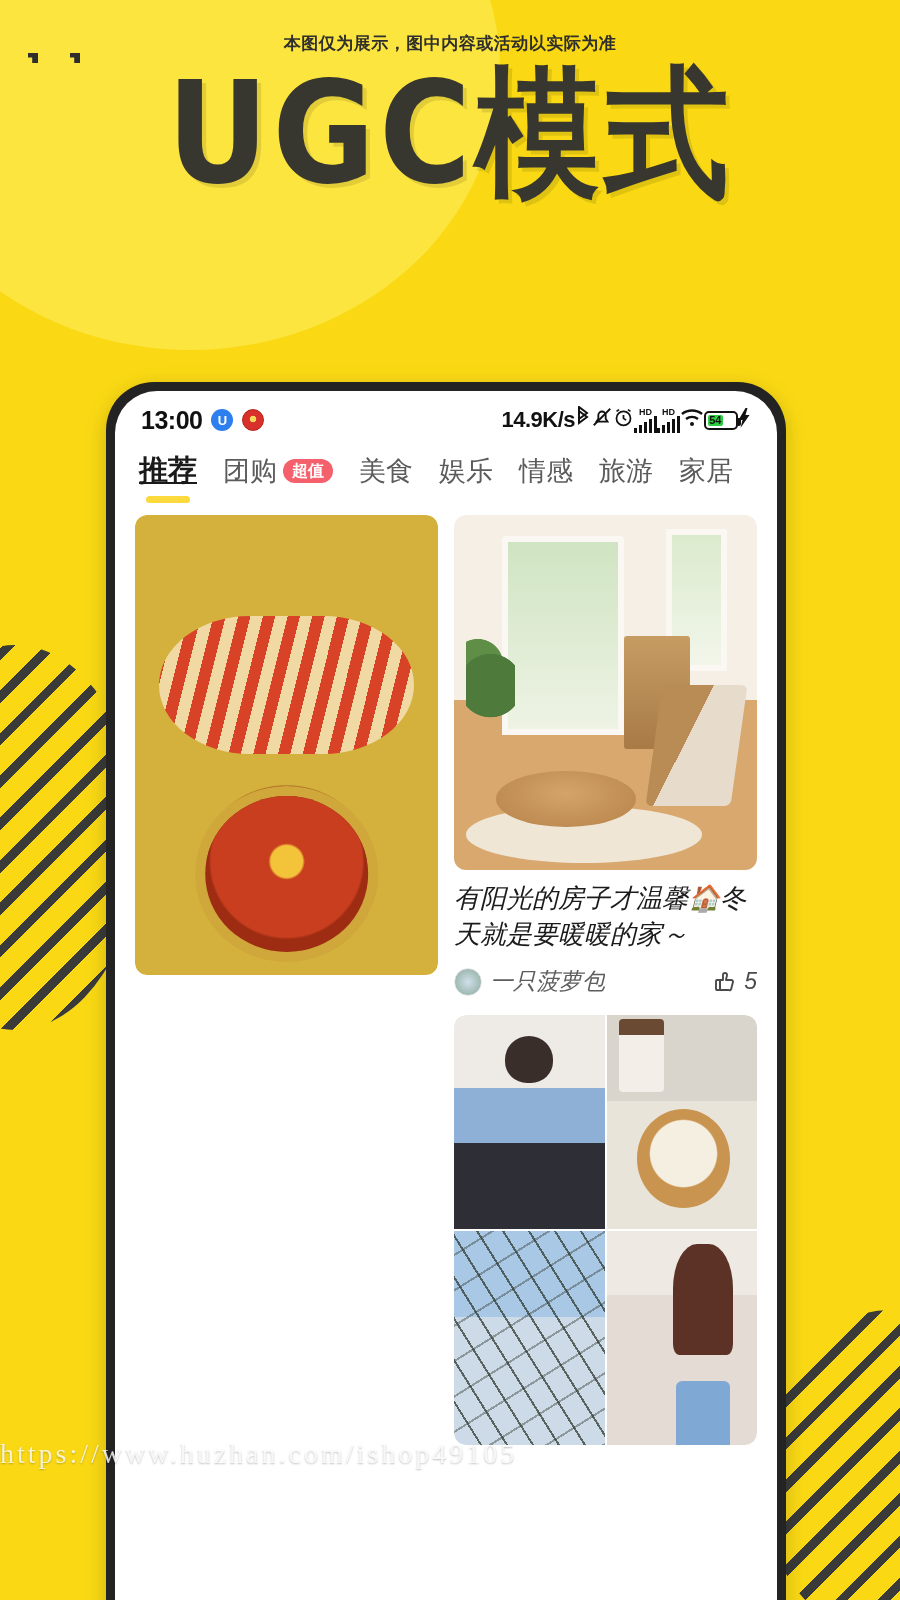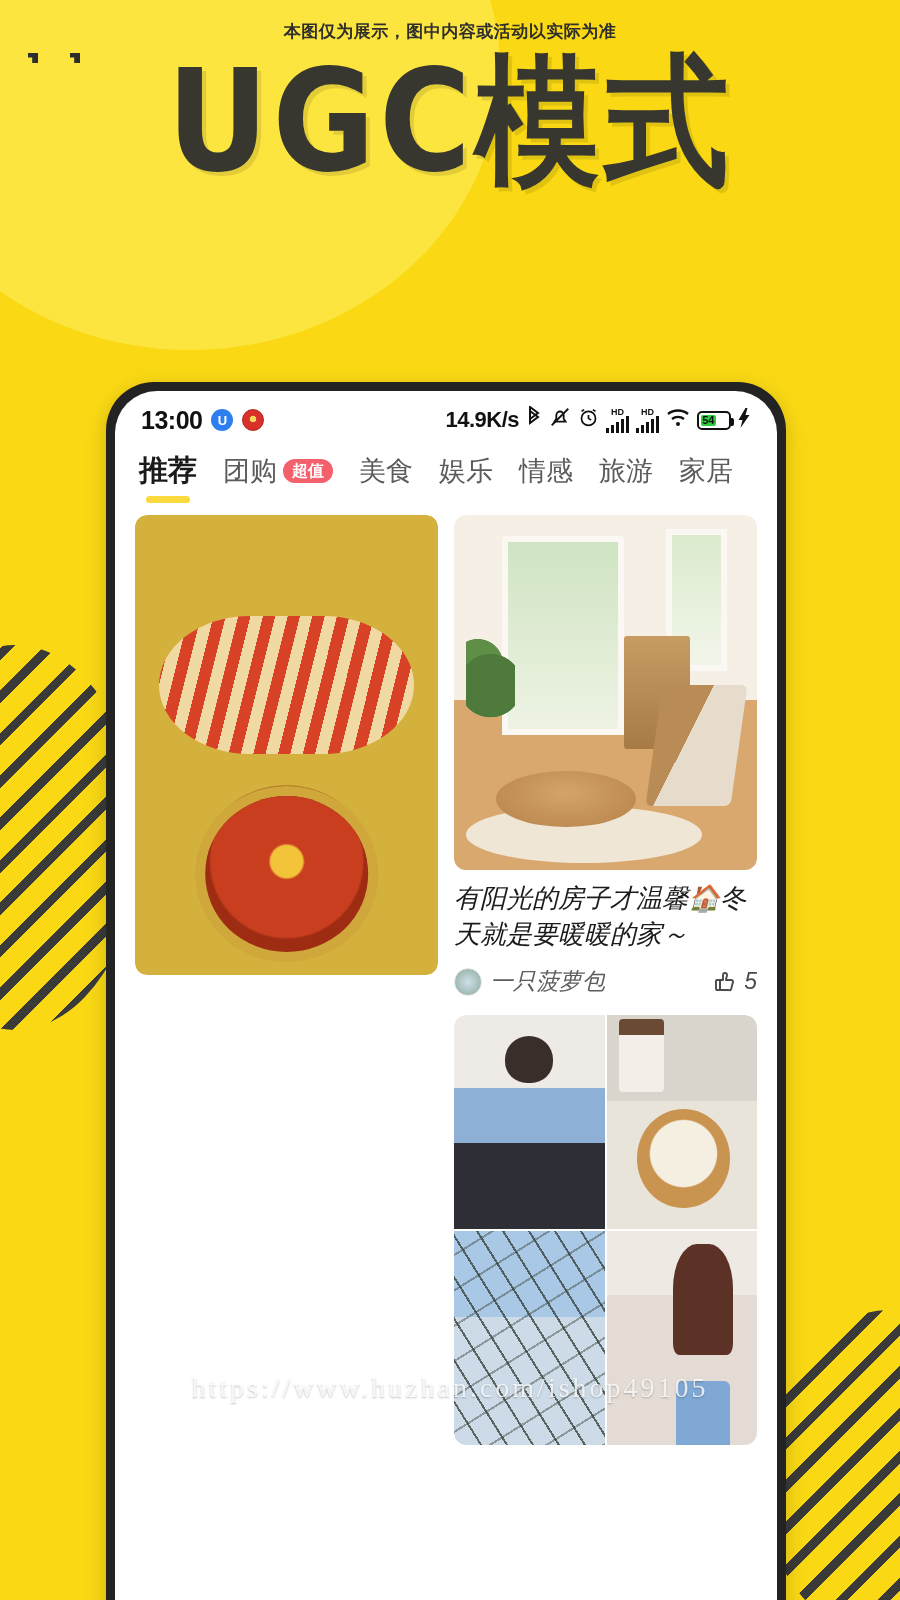--- a/index.html
+++ b/index.html
@@ -32,21 +32,21 @@
     background:repeating-linear-gradient(-45deg,
        #3A3A38 0px,#3A3A38 9px,
        rgba(0,0,0,0) 9px,rgba(0,0,0,0) 30px);
     z-index:2;
   }
 
   
   .hero{ position:relative; z-index:5; }
   .disclaimer{
     text-align:center; font-size:17px; font-weight:bold;
-    color:#2E2E2C; padding-top:20px; letter-spacing:.5px;
+    color:#2E2E2C; padding-top:32px; letter-spacing:.5px;
   }
   .quote-open{
     position:absolute; left:28px; top:58px;
     font-size:0; width:90px; height:62px;
   }
   .q-mark{ display:inline-block; width:34px; height:58px; position:relative; }
   .q-open-1{ margin-right:8px; }
   .q-shape-hollow{
     width:34px;height:58px;
     border:5px solid #2E2E2C;
@@ -115,21 +115,21 @@
   .ic-blue{
     width:22px;height:22px;border-radius:50%;background:#2D7FF0;
     color:#fff;font-size:13px;font-weight:bold;
     display:flex;align-items:center;justify-content:center;
   }
   .ic-red{
     width:22px;height:22px;border-radius:50%;
     background:radial-gradient(circle at 50% 45%,#f6d65b 0 22%,#d8302a 24% 100%);
     border:1px solid #b32019;
   }
-  .sb-right{ display:flex; align-items:center; gap:7px; }
+  .sb-right{ display:flex; align-items:center; }
   .sb-net{ font-size:22px; font-weight:bold; letter-spacing:-.5px;}
   .ico{ display:inline-block; }
   .bars{ display:flex; align-items:flex-end; gap:1.5px; height:17px; }
   .bars i{ display:block; width:3.4px; background:#111; }
   .bars i:nth-child(1){height:5px;} .bars i:nth-child(2){height:8px;}
   .bars i:nth-child(3){height:11px;} .bars i:nth-child(4){height:14px;}
   .bars i:nth-child(5){height:17px;}
   .hdgrp{ display:flex; flex-direction:column; align-items:center; }
   .hdlbl{ font-size:9px; font-weight:bold; line-height:8px; }
   .batt{
@@ -180,21 +180,21 @@
   
   .tabs{
     display:flex; align-items:center; gap:26px;
     padding:8px 24px 0 24px; position:relative;
   }
   .tab{
     font-size:27px;color:#5b5b5b;position:relative;
     padding-bottom:14px; white-space:nowrap;
     display:flex;align-items:center;gap:6px;
   }
-  .tab.active{ font-size:29px;font-weight:bold;color:#1a1a1a; }
+  .tab.active{ font-size:29px;font-weight:bold;color:#1a1a1a;text-decoration:underline; }
   .tab.active::after{
     content:""; position:absolute;left:50%;transform:translateX(-50%);
     bottom:2px;width:44px;height:7px;border-radius:4px;background:#FCD93C;
   }
   .tab-badge{
     background:#F4606C;color:#fff;font-size:16px;font-weight:bold;
     border-radius:14px;padding:3px 9px;line-height:18px;
   }
 
   
@@ -316,22 +316,22 @@
     content:"";position:absolute;inset:0;
     background:repeating-linear-gradient(58deg,rgba(50,60,50,.75) 0 2px,transparent 2px 22px),
                repeating-linear-gradient(-32deg,rgba(60,70,60,.45) 0 2px,transparent 2px 30px);
   }
   .cg4{ background:linear-gradient(180deg,#efe9e3 0 30%,#e4dcd4 30% 100%); position:relative;}
   .cg4::before{content:"";position:absolute;right:16%;top:6%;width:40%;height:52%;background:#5b3225;border-radius:40% 40% 10% 10%;}
   .cg4::after{content:"";position:absolute;right:18%;bottom:0;width:36%;height:30%;background:#7fa8d4;border-radius:6px 6px 0 0;}
 
   
   .watermark{
-    position:absolute; left:0; right:0; top:1372px;
-    text-align:center; z-index:40;
+    position:absolute; left:0; right:0; top:1438px;
+    z-index:40;
     font-family:"Liberation Serif","DejaVu Serif",serif;
     font-size:28px; letter-spacing:3px; color:rgba(255,255,255,.82);
     text-shadow:0 1px 2px rgba(0,0,0,.25);
     pointer-events:none;
   }
 </style>
 </head>
 <body>
 
 <div class="bg-blob-tl"></div>

